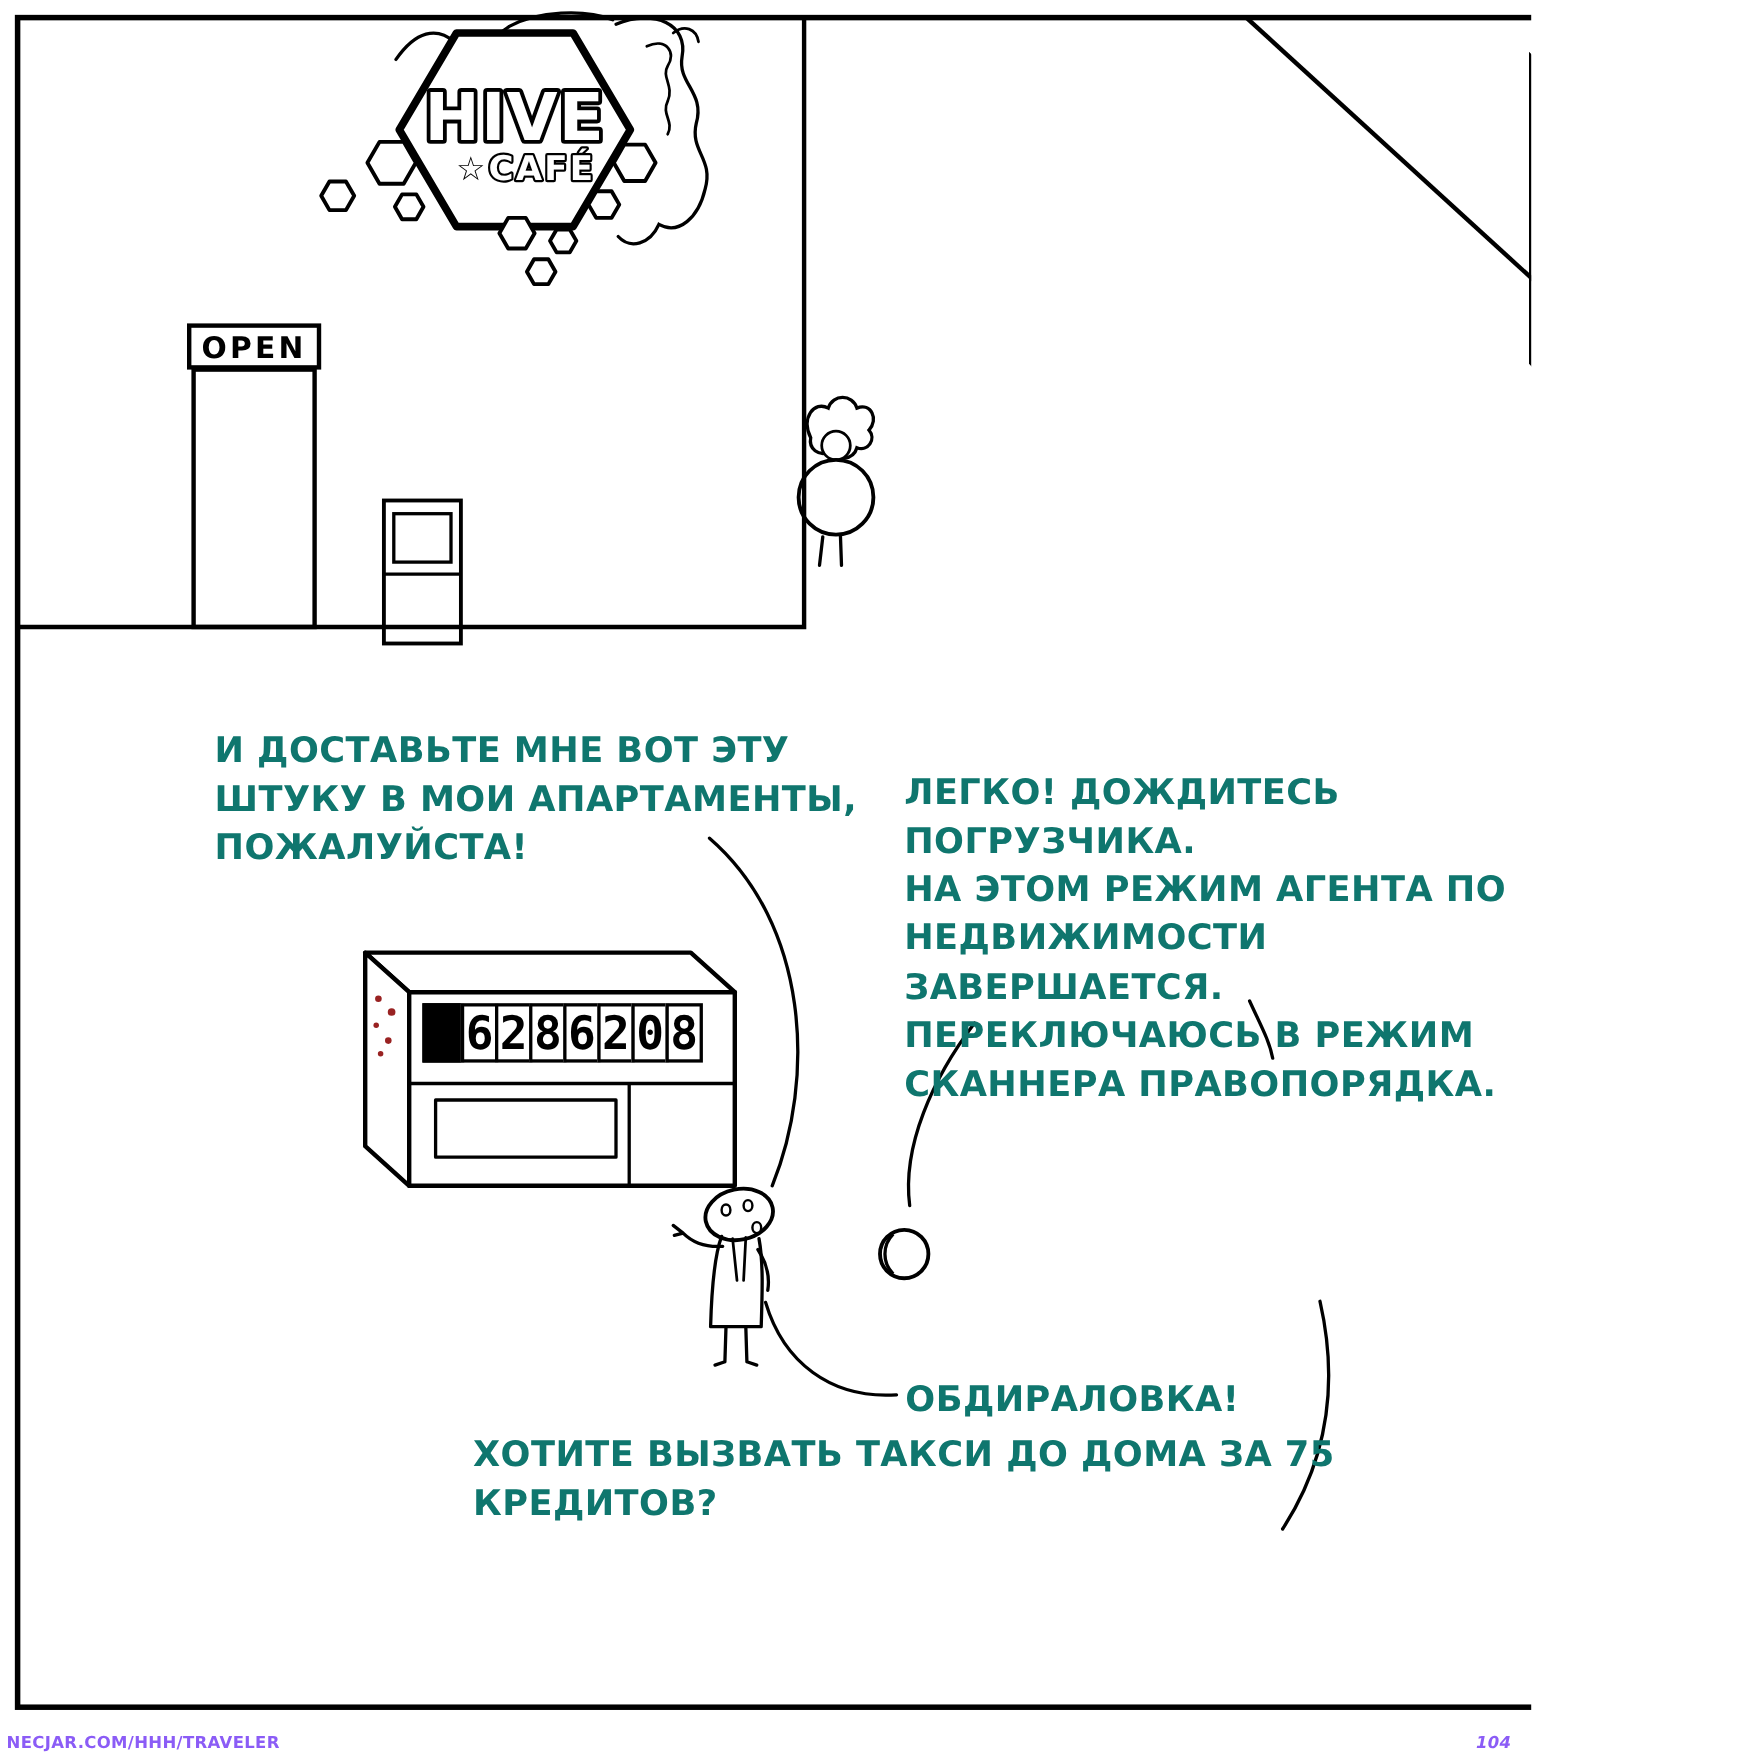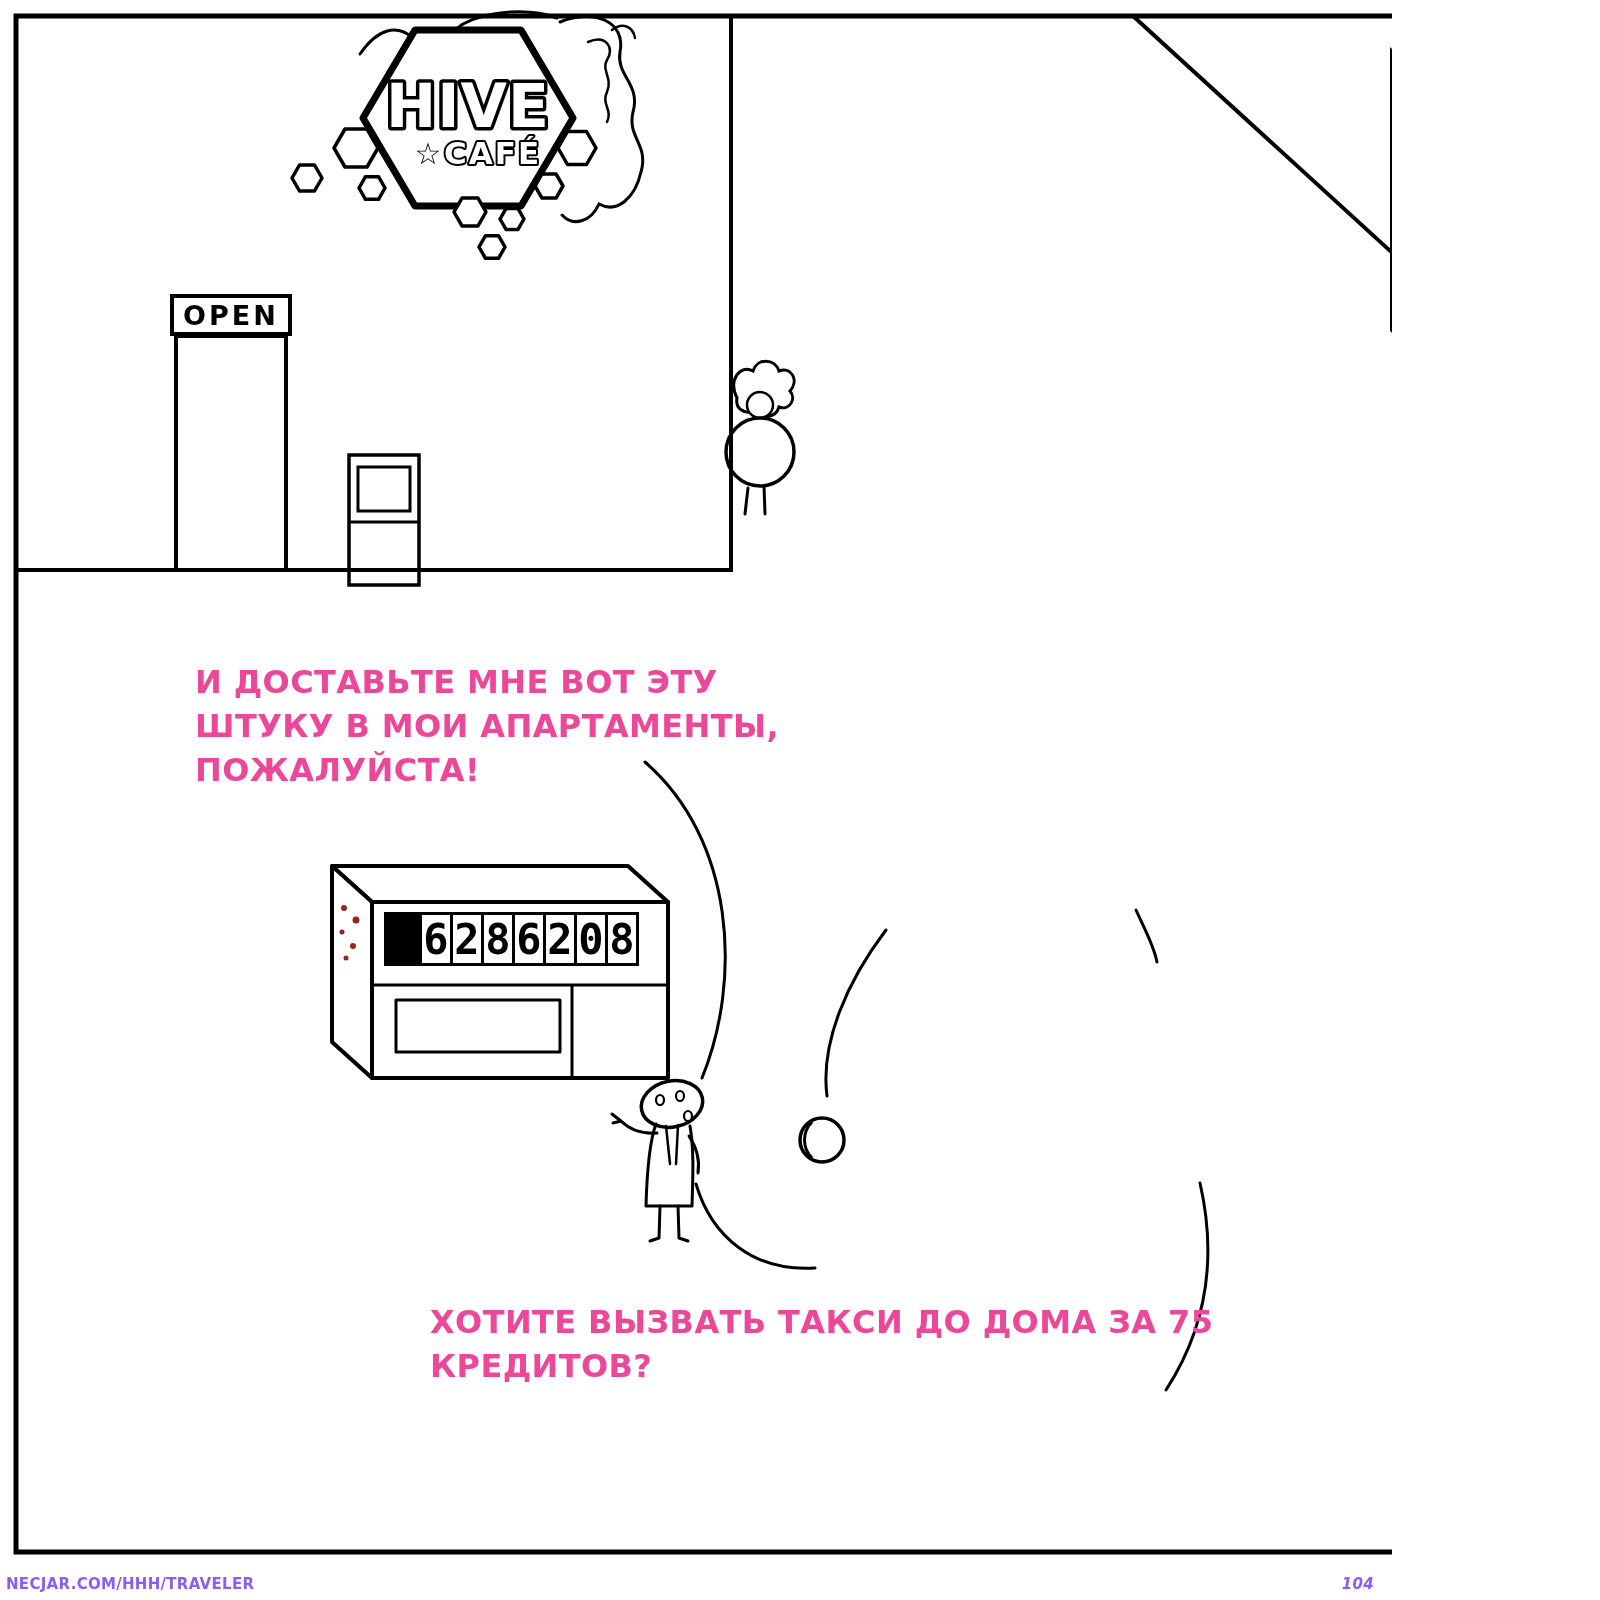--- a/index.html
+++ b/index.html
@@ -6,21 +6,21 @@
   html,body { background:#fff; }
   .page {
     position:relative; width:1392px; height:1600px; background:#fff;
     overflow:hidden; font-family:"DejaVu Sans", sans-serif; color:#000;
   }
   .art { position:absolute; left:0; top:0; width:1600px; height:1600px; }
   .art text { font-family:"DejaVu Sans", sans-serif; }
 
   .speech {
     position:absolute; font-weight:700; font-size:32px; line-height:1.38;
-    letter-spacing:0.4px; color:#ec4899; white-space:pre-line;
+    letter-spacing:0.4px; color:#0f766e; white-space:pre-line;
   }
 
   .counter { position:absolute; left:384px; top:912px; display:flex; }
   .cells { display:flex; }
   .cell {
     width:34px; height:54px; border:3px solid #000; margin-left:-3px;
     background:#fff; display:flex; align-items:center; justify-content:center;
     font-family:"DejaVu Sans Mono", monospace; font-weight:700; font-size:42px; color:#000;
   }
   .cell.lead { width:38px; background:#000; margin-left:0; }
@@ -145,17 +145,23 @@
         <span class="cell">6</span>
         <span class="cell">2</span>
         <span class="cell">0</span>
         <span class="cell">8</span>
       </span>
   </div>
 
   <div class="speech" style="left:195px; top:660px;">И ДОСТАВЬТЕ МНЕ ВОТ ЭТУ
 ШТУКУ В МОИ АПАРТАМЕНТЫ,
 ПОЖАЛУЙСТА!</div>
+  <div class="speech" style="left:822px; top:698px;">ЛЕГКО! ДОЖДИТЕСЬ ПОГРУЗЧИКА.
+НА ЭТОМ РЕЖИМ АГЕНТА ПО
+НЕДВИЖИМОСТИ ЗАВЕРШАЕТСЯ.
+ПЕРЕКЛЮЧАЮСЬ В РЕЖИМ
+СКАННЕРА ПРАВОПОРЯДКА.</div>
+  <div class="speech" style="left:823px; top:1250px;">ОБДИРАЛОВКА!</div>
   <div class="speech" style="left:430px; top:1300px;">ХОТИТЕ ВЫЗВАТЬ ТАКСИ ДО ДОМА ЗА 75 КРЕДИТОВ?</div>
 
   <div class="footer footer-left">NECJAR.COM/HHH/TRAVELER</div>
   <div class="footer footer-right">104</div>
 </div>
 
 </body></html>

